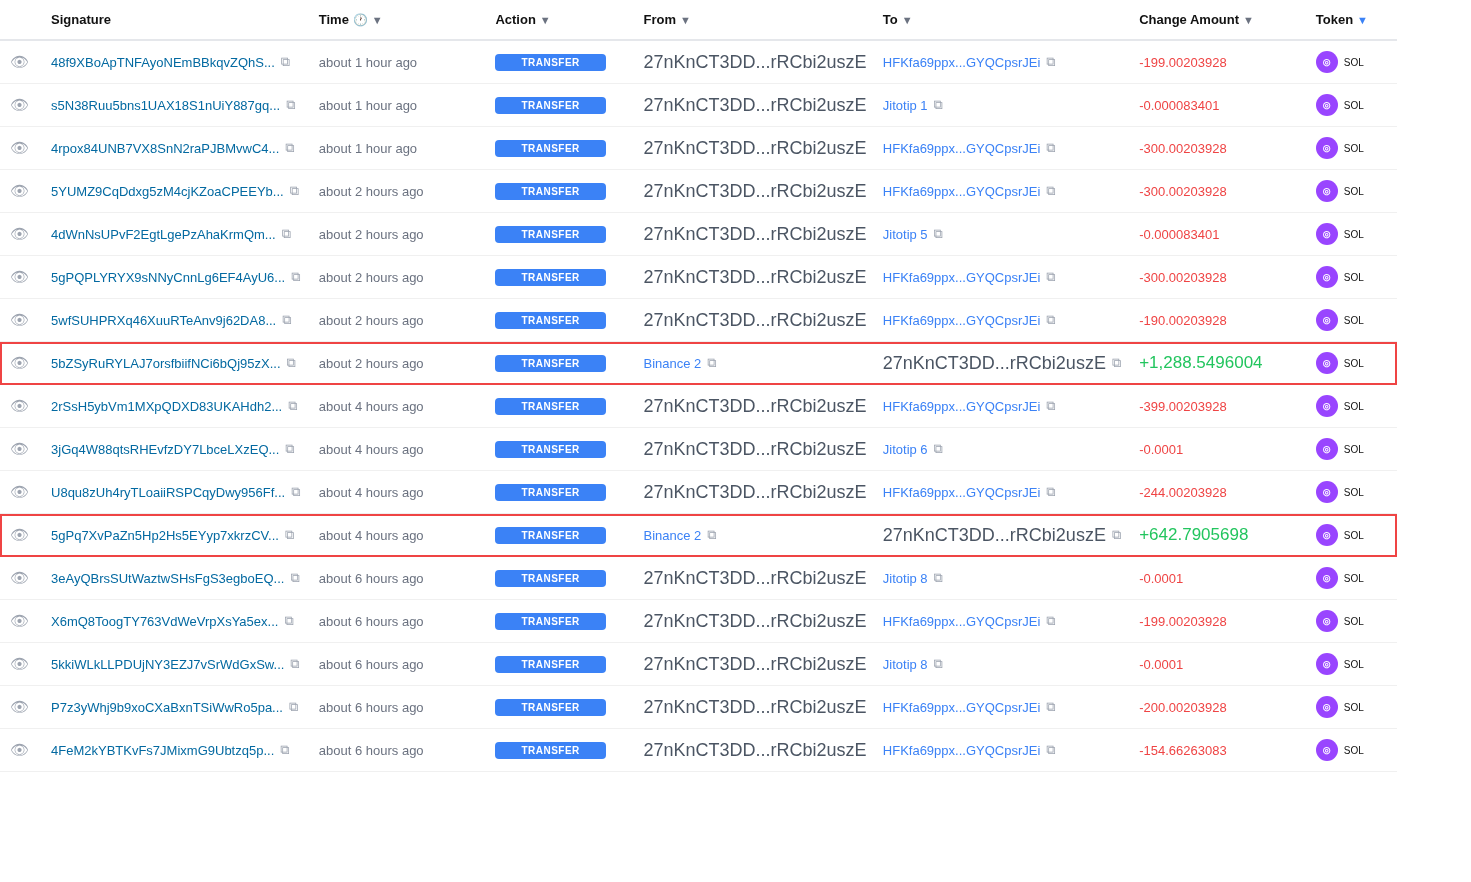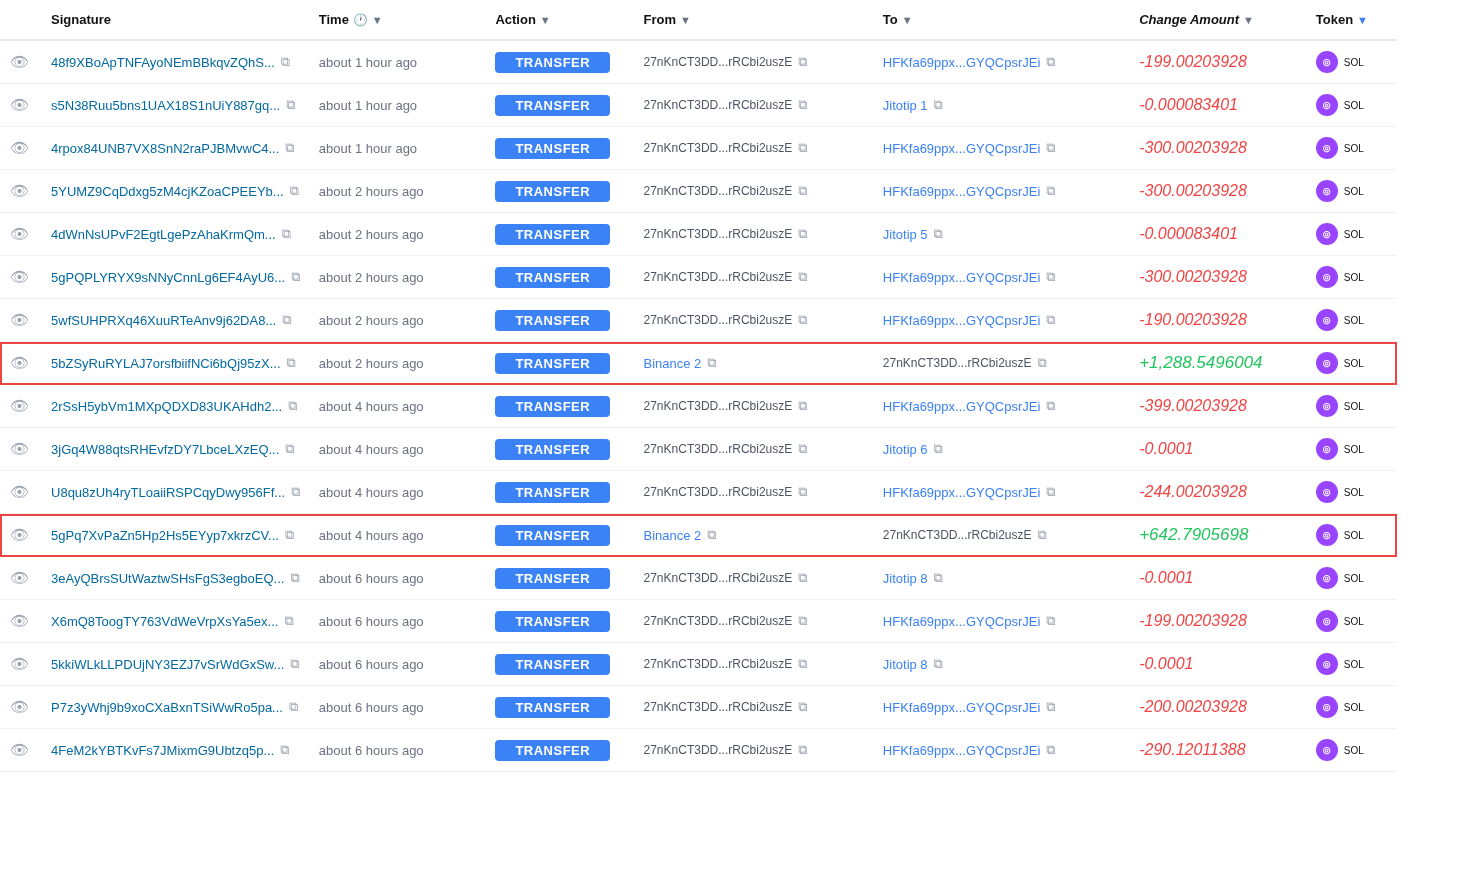--- a/index.html
+++ b/index.html
@@ -44,21 +44,21 @@
       white-space: nowrap;
       overflow: hidden;
       text-overflow: ellipsis;
     }
     .col-eye { width: 36px; }
     .col-sig { width: 235px; }
     .col-time { width: 155px; }
     .col-action { width: 130px; margin-top: 16px; }
     .col-from { width: 210px; text-align: center; }
     .col-to { width: 225px; }
-    .col-amount { width: 155px; font-style: italic; }
+    .col-amount { width: 155px; }
     .col-token { width: 80px; }
 
     .eye-icon {
       color: #9ca3af;
       cursor: pointer;
       font-size: 15px;
     }
     .sig-link {
       color: #0369a1;
       text-decoration: none;
@@ -71,38 +71,38 @@
       padding: 2px;
     }
     .time-text {
       color: #6b7280;
       font-size: 13px;
     }
     .transfer-badge {
       display: inline-block;
       background: #3b82f6;
       color: #fff;
-      font-size: 13px;
+      font-size: 10px;
       font-weight: 700;
-      padding: 3px 20px;
+      padding: 3px 26px;
       border-radius: 4px;
       letter-spacing: 0.5px;
     }
     .addr-link {
       color: #3b82f6;
       text-decoration: none;
       font-size: 13px;
     }
     .addr-gray {
       color: #4b5563;
-      font-size: 12px;
+      font-size: 18px;
     }
     .amount-negative {
       color: #ef4444;
-      font-size: 16px;
+      font-size: 13px;
       font-weight: 500;
     }
     .amount-positive {
       color: #22c55e;
       font-size: 17px;
       font-weight: 500;
     }
     .token-cell {
       display: flex;
       align-items: center;
@@ -689,21 +689,21 @@
               <span class="addr-gray">27nKnCT3DD...rRCbi2uszE</span>
               <span class="copy-icon">⧉</span>
             </div>
           </td>
           <td class="col-to">
             <div class="to-cell">
               <a href="#" class="addr-link">HFKfa69ppx...GYQCpsrJEi</a>
               <span class="copy-icon">⧉</span>
             </div>
           </td>
-          <td class="col-amount"><span class="amount-negative">-290.12011388</span></td>
+          <td class="col-amount"><span class="amount-negative">-154.66263083</span></td>
           <td class="col-token">
     <div class="token-cell">
       <span class="sol-icon">◎</span>
       <span class="sol-label">SOL</span>
     </div>
           </td>
         </tr>
       </tbody>
   </table>
 </div>

